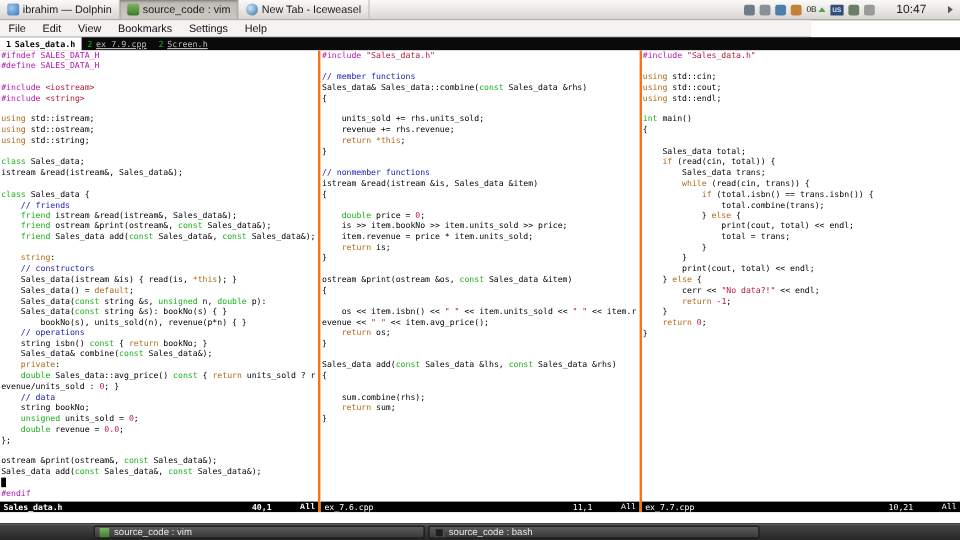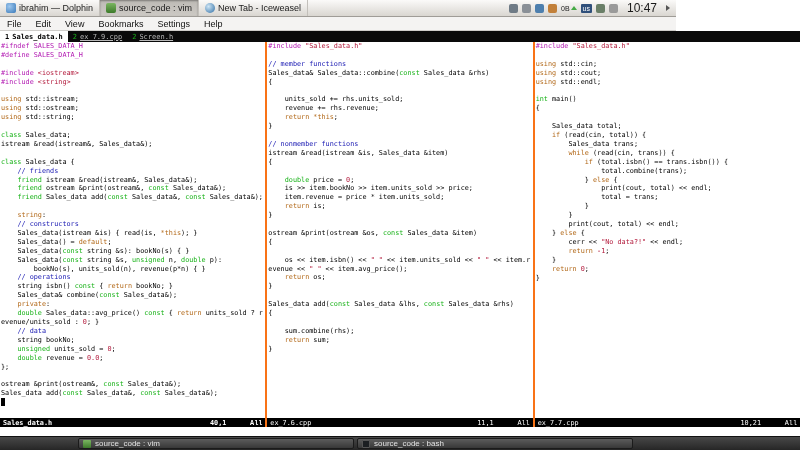--- a/index.html
+++ b/index.html
@@ -1,41 +1,41 @@
 <!DOCTYPE html>
 <html><head>
 <meta charset="utf-8">
 <style>
   * { margin:0; padding:0; box-sizing:border-box; }
   html,body { width:800px; height:450px; overflow:hidden; }
   body { font-family:"Liberation Sans",sans-serif; background:#fff; position:relative; }
 
   
-  .panel { position:absolute; top:0; left:0; width:676px; height:17px;
+  .panel { position:absolute; top:0; left:0; width:800px; height:17px;
            background:linear-gradient(#fbfaf9,#d9d6d1); border-bottom:1px solid #9f9c97;
            display:flex; align-items:stretch; font-size:9px; color:#1a1a1a;justify-content:space-between; }
   .task-list { display:flex; align-items:stretch; min-width:0; }
   .panel-task { display:flex; align-items:center; gap:3px; padding:0 6px;
                 border-right:1px solid #c3c0bb; white-space:nowrap; overflow:hidden; max-width:150px; }
   .panel-task.active { background:linear-gradient(#bdbab5,#ccc9c4); box-shadow:inset 0 1px 2px rgba(0,0,0,.35); }
   .task-icon { width:10px; height:10px; border-radius:2px; flex:none; }
   .icon-dolphin { background:radial-gradient(circle at 35% 35%, #9ec8ef, #3a79b8); }
   .icon-vim { background:linear-gradient(#7bb661,#3c7a2a); }
   .icon-iceweasel { background:radial-gradient(circle at 35% 35%, #cfe6f5, #2e6da4); border-radius:50%; }
   .icon-bash { background:#1c1f22; border:1px solid #555; }
   .tray { margin-left:auto; display:flex; align-items:center; gap:4px; padding:0 4px; }
   .tray-ic { width:9px; height:9px; border-radius:2px; }
   .ic-a { background:#6f7b86; } .ic-b { background:#8a9097; }
   .ic-c { background:#4d7fae; } .ic-d { background:#c2803a; }
   .ic-e { background:#6a7f68; } .ic-f { background:#9a9a9a; }
   .net { display:flex; align-items:center; gap:1px; font-size:7px; color:#222; }
   .arrows { display:inline-block; width:0; height:0; border-left:3px solid transparent;
             border-right:3px solid transparent; border-bottom:4px solid #4a4; }
   .kbd { background:#2f4f7a; color:#fff; font-size:7px; padding:0 2px; border-radius:1px; line-height:9px; }
-  .clock { font-size:12px; margin:0 5px; }
+  .clock { font-size:10px; margin:0 14px; }
   .expander { width:0; height:0; border-top:3px solid transparent; border-bottom:3px solid transparent;
               border-left:4px solid #555; margin-right:2px; }
 
   
   .menubar { position:absolute; top:17px; left:0; width:676px; height:14px;
              background:#f4f3f2; border-bottom:1px solid #cfcdca;
              display:flex; align-items:center; font-size:9px; color:#111; }
   .menu-item { padding:0 7px; }
 
   
@@ -157,37 +157,38 @@
           <div class="code-line"><span class="tk-t">class</span><span class="tk-n"> Sales_data {</span></div>
           <div class="code-line"><span class="tk-c">    // friends</span></div>
           <div class="code-line"><span class="tk-n">    </span><span class="tk-t">friend</span><span class="tk-n"> istream &amp;read(istream&amp;, Sales_data&amp;);</span></div>
           <div class="code-line"><span class="tk-n">    </span><span class="tk-t">friend</span><span class="tk-n"> ostream &amp;print(ostream&amp;, </span><span class="tk-t">const</span><span class="tk-n"> Sales_data&amp;);</span></div>
           <div class="code-line"><span class="tk-n">    </span><span class="tk-t">friend</span><span class="tk-n"> Sales_data add(</span><span class="tk-t">const</span><span class="tk-n"> Sales_data&amp;, </span><span class="tk-t">const</span><span class="tk-n"> Sales_data&amp;);</span></div>
           <div class="code-line"></div>
           <div class="code-line"><span class="tk-n">    </span><span class="tk-s">string</span><span class="tk-n">:</span></div>
           <div class="code-line"><span class="tk-c">    // constructors</span></div>
           <div class="code-line"><span class="tk-n">    Sales_data(istream &amp;is) { read(is, </span><span class="tk-s">*this</span><span class="tk-n">); }</span></div>
           <div class="code-line"><span class="tk-n">    Sales_data() = </span><span class="tk-s">default</span><span class="tk-n">;</span></div>
+          <div class="code-line"><span class="tk-n">    Sales_data(</span><span class="tk-t">const</span><span class="tk-n"> string &amp;s, </span><span class="tk-t">unsigned</span><span class="tk-n"> n, </span><span class="tk-t">double</span><span class="tk-n"> p):</span></div>
           <div class="code-line"><span class="tk-n">    Sales_data(</span><span class="tk-t">const</span><span class="tk-n"> string &amp;s): bookNo(s) { }</span></div>
-          <div class="code-line"><span class="tk-n">    Sales_data(</span><span class="tk-t">const</span><span class="tk-n"> string &amp;s, </span><span class="tk-t">unsigned</span><span class="tk-n"> n, </span><span class="tk-t">double</span><span class="tk-n"> p):</span></div>
           <div class="code-line"><span class="tk-n">        bookNo(s), units_sold(n), revenue(p*n) { }</span></div>
           <div class="code-line"><span class="tk-c">    // operations</span></div>
           <div class="code-line"><span class="tk-n">    string isbn() </span><span class="tk-t">const</span><span class="tk-n"> { </span><span class="tk-s">return</span><span class="tk-n"> bookNo; }</span></div>
           <div class="code-line"><span class="tk-n">    Sales_data&amp; combine(</span><span class="tk-t">const</span><span class="tk-n"> Sales_data&amp;);</span></div>
           <div class="code-line"><span class="tk-n">    </span><span class="tk-s">private</span><span class="tk-n">:</span></div>
           <div class="code-line"><span class="tk-n">    </span><span class="tk-t">double</span><span class="tk-n"> Sales_data::avg_price() </span><span class="tk-t">const</span><span class="tk-n"> { </span><span class="tk-s">return</span><span class="tk-n"> units_sold ? revenue/units_sold : </span><span class="tk-k">0</span><span class="tk-n">; }</span></div>
           <div class="code-line"><span class="tk-c">    // data</span></div>
           <div class="code-line"><span class="tk-n">    string bookNo;</span></div>
           <div class="code-line"><span class="tk-n">    </span><span class="tk-t">unsigned</span><span class="tk-n"> units_sold = </span><span class="tk-k">0</span><span class="tk-n">;</span></div>
           <div class="code-line"><span class="tk-n">    </span><span class="tk-t">double</span><span class="tk-n"> revenue = </span><span class="tk-k">0.0</span><span class="tk-n">;</span></div>
           <div class="code-line"><span class="tk-n">};</span></div>
           <div class="code-line"></div>
           <div class="code-line"><span class="tk-n">ostream &amp;print(ostream&amp;, </span><span class="tk-t">const</span><span class="tk-n"> Sales_data&amp;);</span></div>
           <div class="code-line"><span class="tk-n">Sales_data add(</span><span class="tk-t">const</span><span class="tk-n"> Sales_data&amp;, </span><span class="tk-t">const</span><span class="tk-n"> Sales_data&amp;);</span></div>
           <div class="code-line"><span class="tk-cur"> </span></div>
+          <div class="code-line"><span class="tk-p">#endif</span></div>
         </div>
         <div class="vim-status cur">
           <span class="st-file">Sales_data.h</span>
           <span class="st-pos">40,1</span>
           <span class="st-scroll">All</span>
         </div>
       </div>
       <div class="vim-pane">
         <div class="code">
           <div class="code-line"><span class="tk-p">#include </span><span class="tk-k">"Sales_data.h"</span></div>

